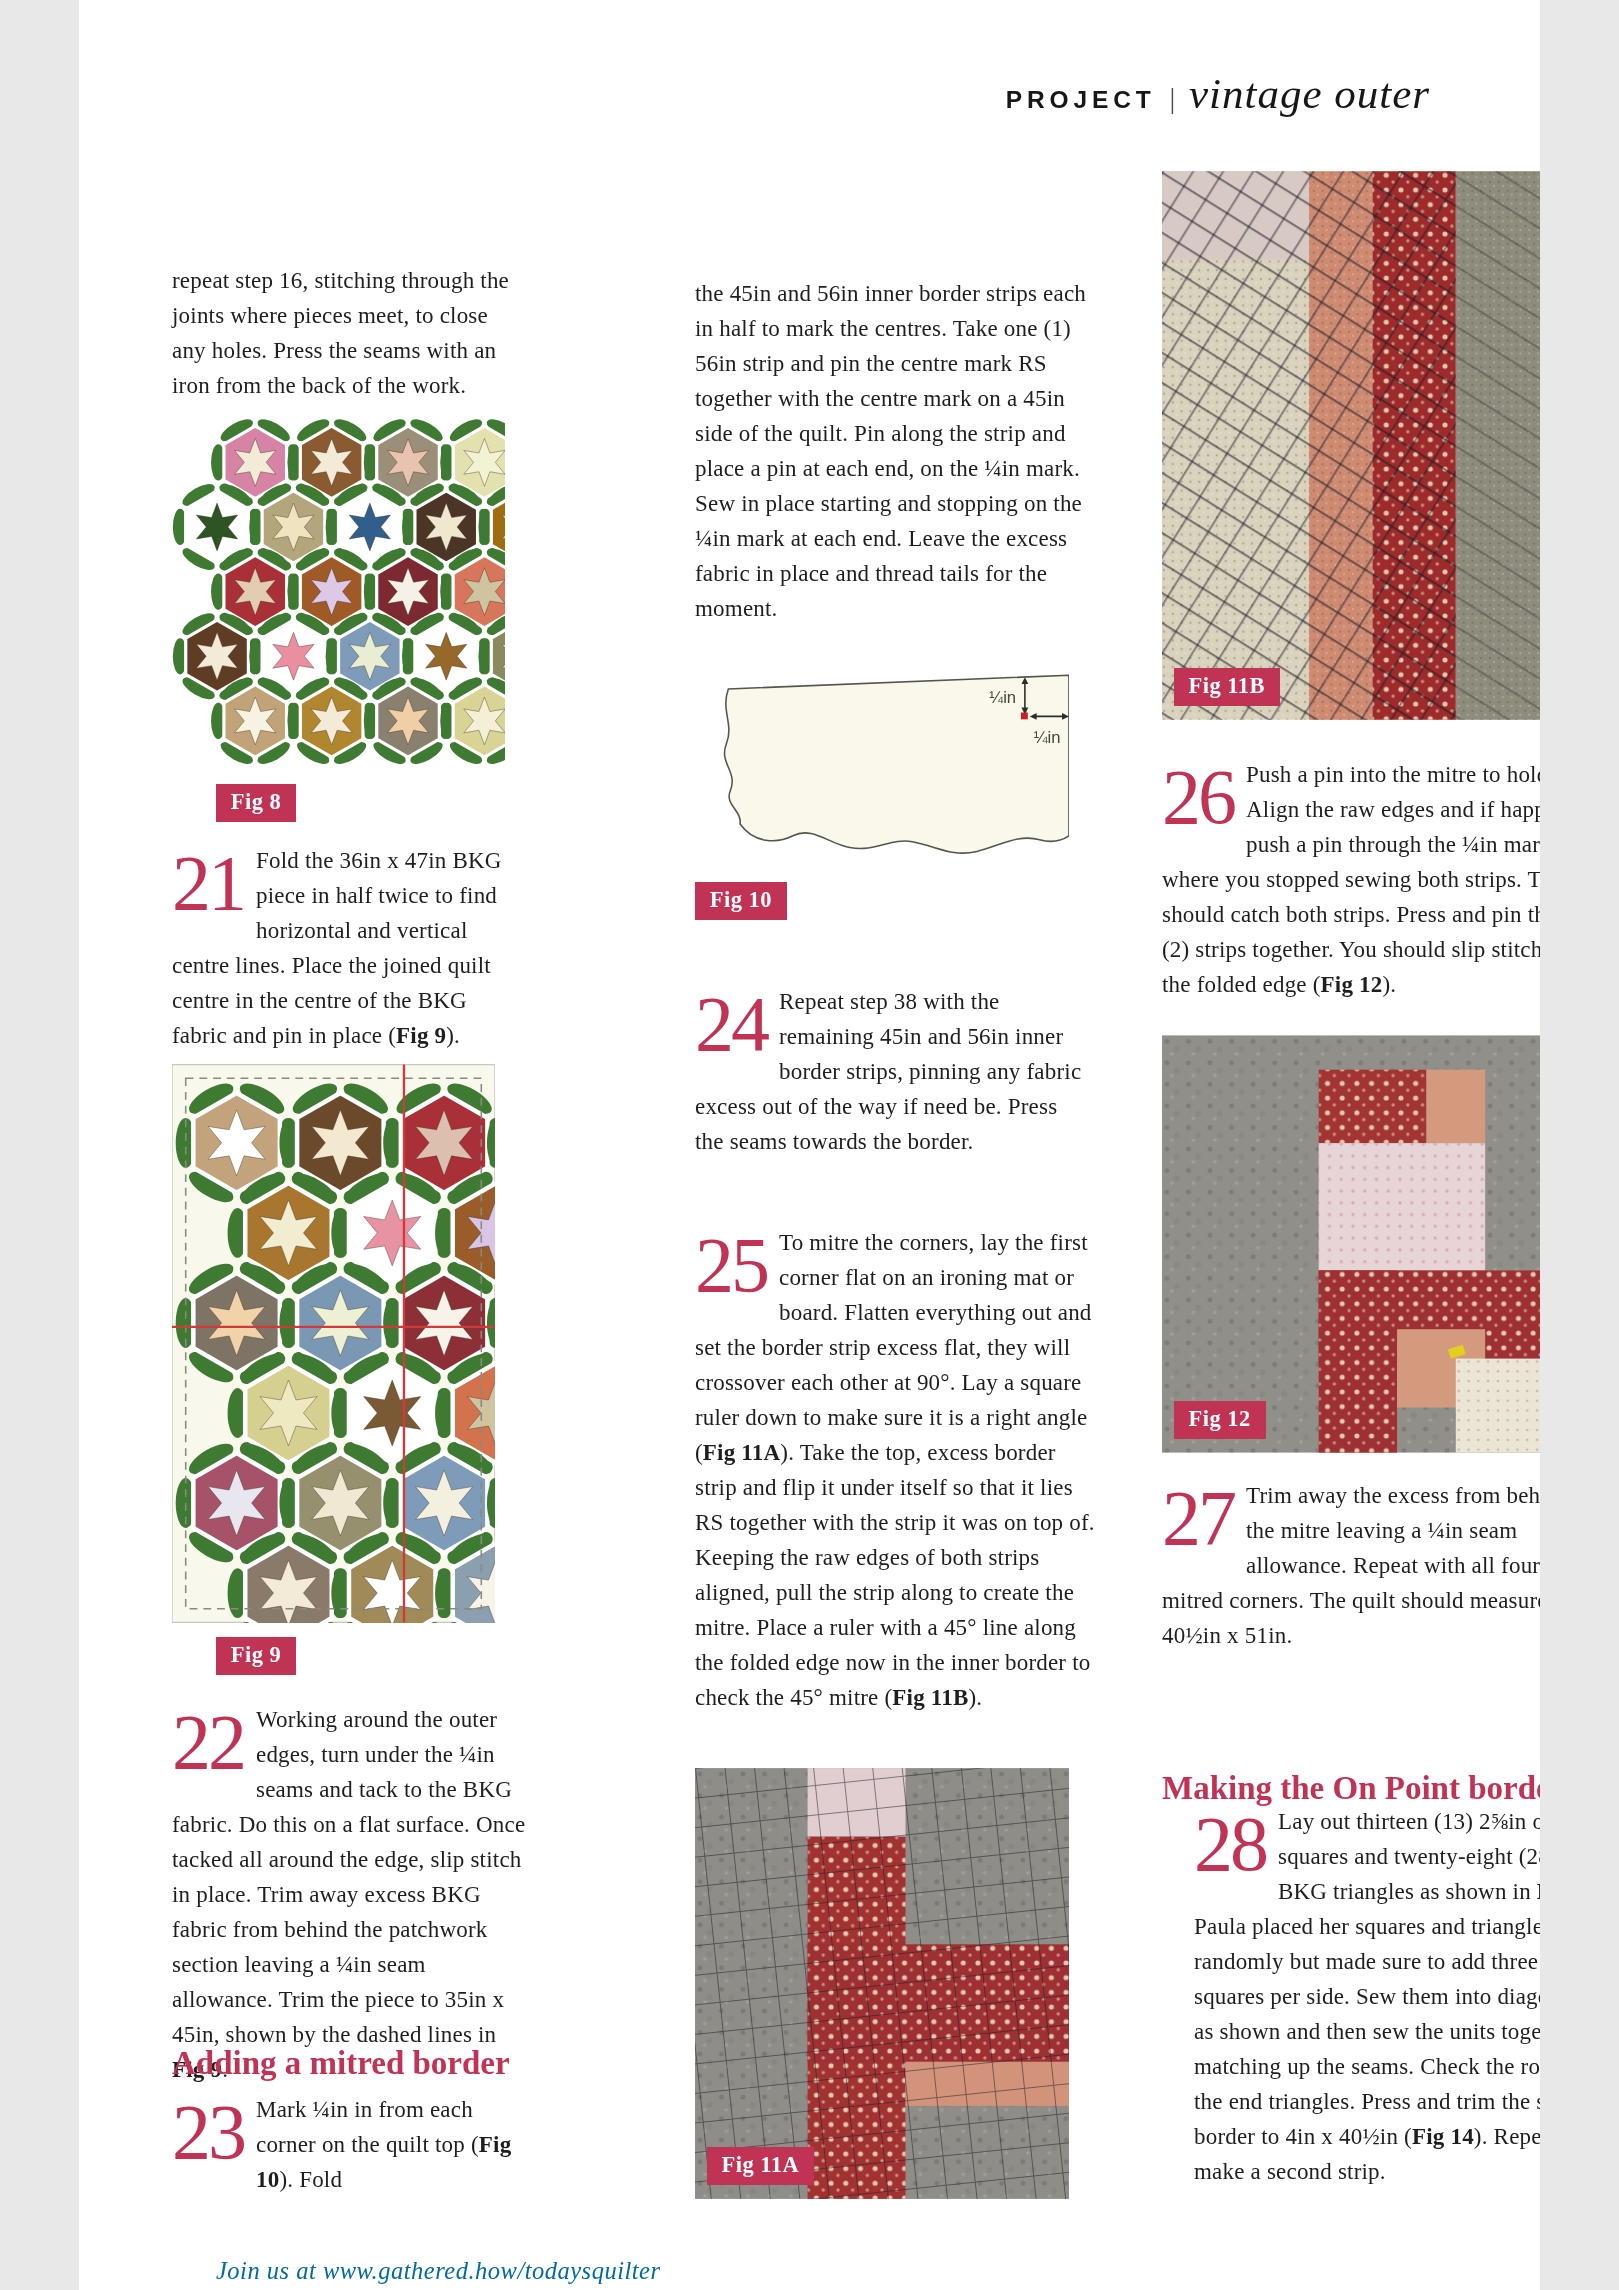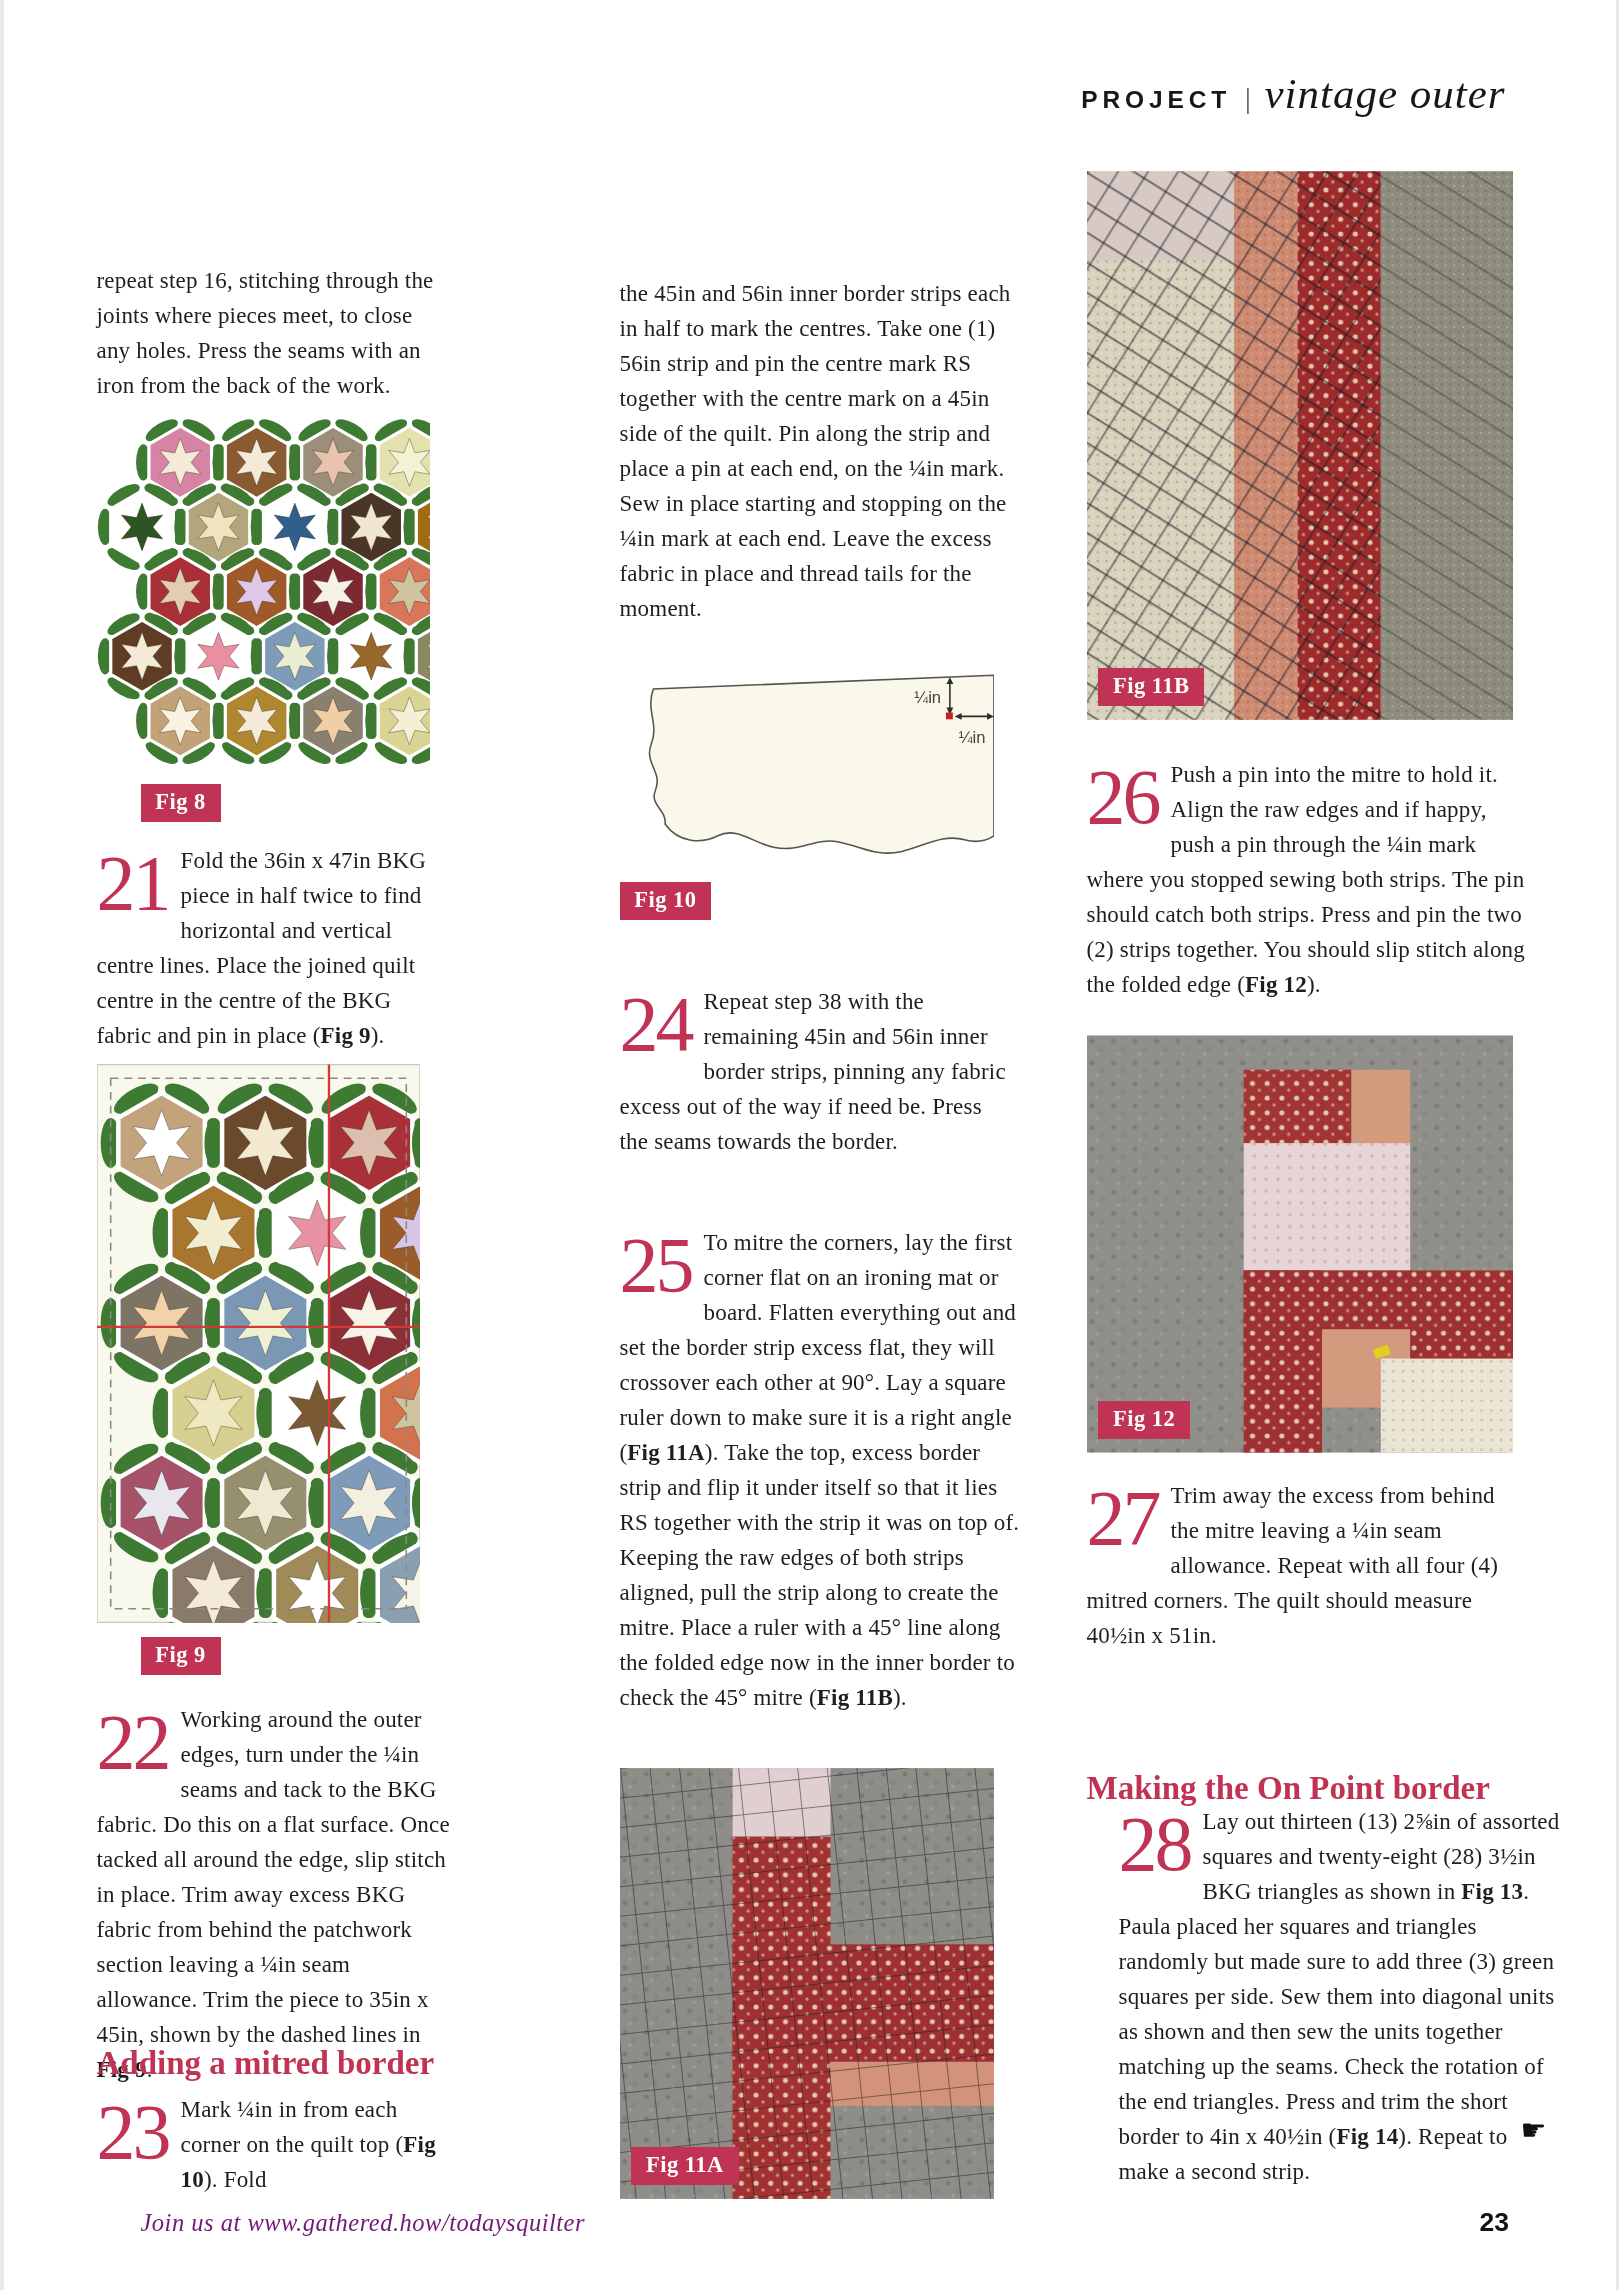--- a/index.html
+++ b/index.html
@@ -1,17 +1,17 @@
 <!DOCTYPE html>
 <html><head>
 <meta charset="utf-8">
 <style>
   :root{ --accent:#c13355; --ink:#1f1e1c; }
   html,body{margin:0;padding:0;background:#e8e8e8;}
-  .page{position:relative;width:1612px;height:2291px;background:#ffffff;margin:0 auto;
+  .page{position:relative;width:1461px;height:2291px;background:#ffffff;margin:0 auto;
         overflow:hidden;font-family:"Liberation Serif",serif;color:var(--ink);}
   .abs{position:absolute;}
   
   .hdr{position:absolute;right:110px;top:69px;display:flex;align-items:baseline;gap:13.7px;}
   .kicker{font-family:"Liberation Sans",sans-serif;font-weight:700;font-size:24.5px;
           letter-spacing:4.9px;color:#17171a;}
   .hdr-div{font-size:29px;font-weight:300;color:#4a4a4a;}
   .hdr-title{font-style:italic;font-size:43px;letter-spacing:1px;color:#17171a;}
   
   .para{font-size:23px;line-height:35px;letter-spacing:0.2px;text-align:left;}
@@ -19,21 +19,21 @@
   .num{float:left;font:400 78px/63px "Liberation Serif",serif;color:var(--accent);
        margin:7.8px 11.8px 0 0;letter-spacing:-2.9px;text-align:center;}
   .h1{font-weight:700;font-size:33px;line-height:37px;color:var(--accent);}
   
   .figlabel{background:var(--accent);color:#ffffff;font:700 22.5px/1 "Liberation Serif",serif;
             padding:6.9px 14.7px 8.8px;letter-spacing:0.5px;display:inline-block;}
   .photo{position:absolute;overflow:hidden;}
   .photo .figlabel{position:absolute;left:11.8px;bottom:13.7px;}
   .photo svg{display:block;}
   .hand{font-size:29px;color:#111;}
-  .footer-join{font-style:italic;font-size:24.5px;color:#701a75;letter-spacing:0.5px;}
+  .footer-join{font-style:italic;font-size:24.5px;color:#0369a1;letter-spacing:0.5px;margin-top:48px;}
   .pageno{font-family:"Liberation Sans",sans-serif;font-weight:700;font-size:26.5px;color:#111;}
   .tick-text{font-family:"Liberation Sans",sans-serif;font-size:17px;fill:#44443e;}
 </style>
 </head>
 <body>
 
 <div class="page">
 
   <div class="hdr">
     <span class="kicker">PROJECT</span>

